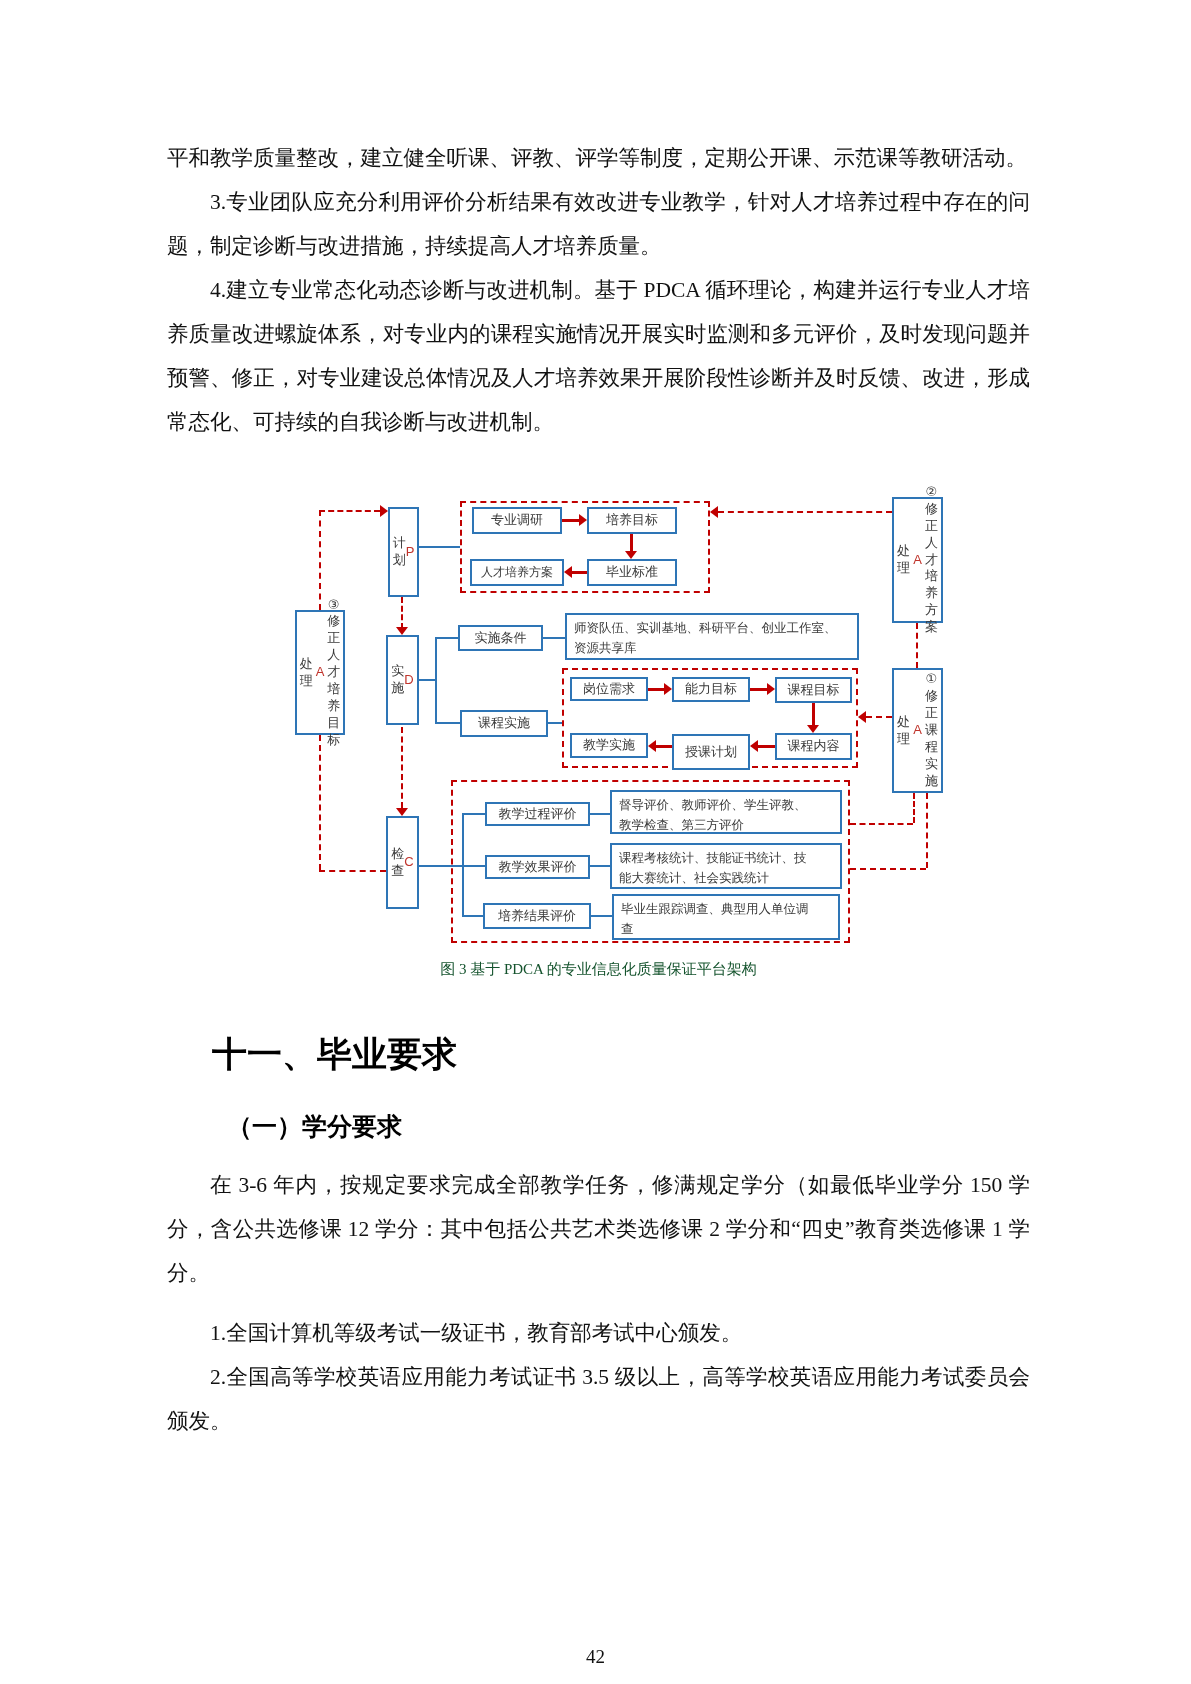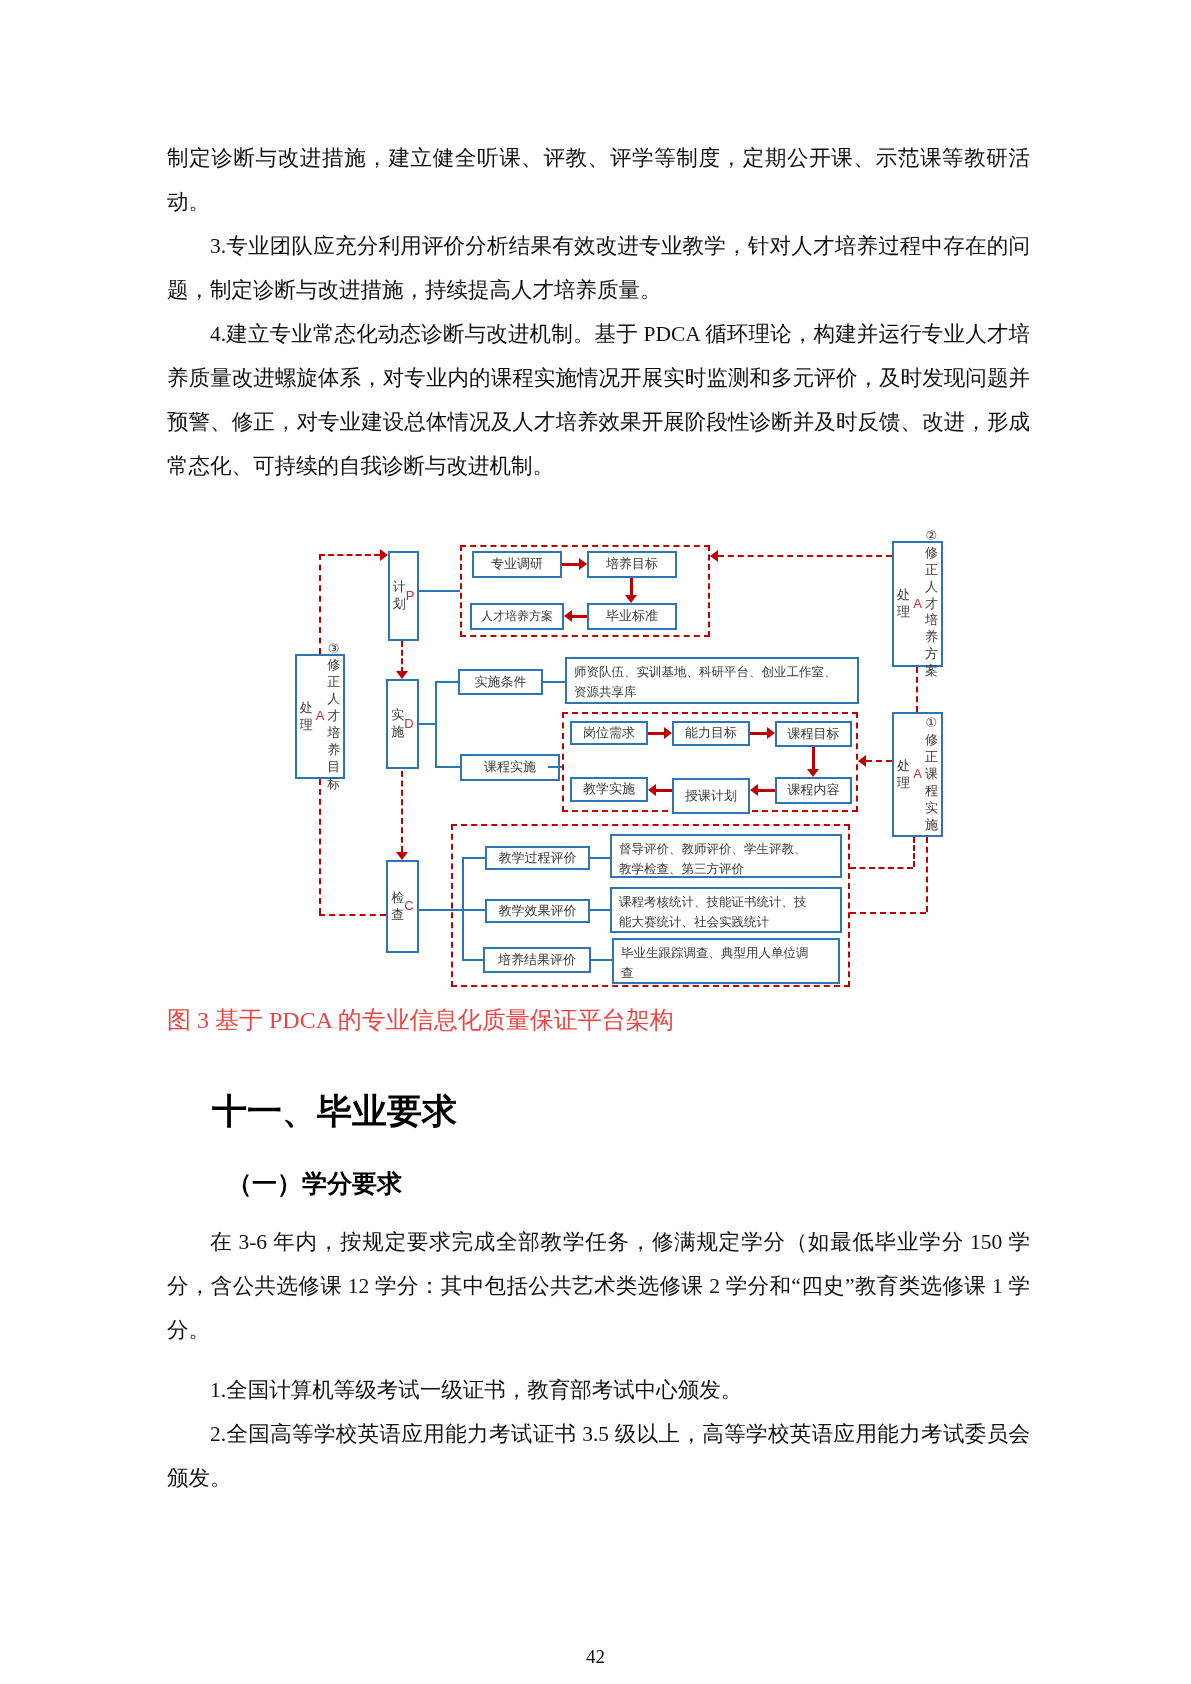--- a/index.html
+++ b/index.html
@@ -22,33 +22,33 @@
   .rl{color:#c0342c}
   .rdh{position:absolute;border-top:2px dashed #c00000}
   .rdv{position:absolute;border-left:2px dashed #c00000}
   .bl{position:absolute;background:#2e75b6}
   .rs{position:absolute;background:#c00000}
   .ah{position:absolute;width:0;height:0;border:6px solid transparent}
   .ah.r{border-left:8px solid #c00000;border-right:none}
   .ah.l{border-right:8px solid #c00000;border-left:none}
   .ah.d{border-top:8px solid #c00000;border-bottom:none}
 
-  .cap{font-size:24px;text-align:left;margin-top:10px;color:#ef4444}
+  .cap{font-size:15px;text-align:center;margin-top:10px;color:#14532d}
   h1.sec{font-family:"Liberation Sans","DejaVu Sans",sans-serif;font-weight:bold;
          font-size:35px;margin:52px 0 0 45px;color:#000}
   h2.sub{font-family:"Liberation Sans","DejaVu Sans",sans-serif;font-weight:bold;
          font-size:25px;margin:32px 0 0 60px;color:#000}
   .pgnum{position:absolute;left:0;top:1646px;width:100%;text-align:center;font-size:19px;color:#111}
 </style>
 </head>
 <body>
 
 <div class="content">
 
-  <p class="body">制定诊断与改进措施，建立健全听课、评教、评学等制度，定期公开课、示范课等教研活动。</p>
+  <p class="body">平和教学质量整改，建立健全听课、评教、评学等制度，定期公开课、示范课等教研活动。</p>
   <p class="body ind">3.专业团队应充分利用评价分析结果有效改进专业教学，针对人才培养过程中存在的问题，制定诊断与改进措施，持续提高人才培养质量。</p>
   <p class="body ind">4.建立专业常态化动态诊断与改进机制。基于 PDCA 循环理论，构建并运行专业人才培养质量改进螺旋体系，对专业内的课程实施情况开展实时监测和多元评价，及时发现问题并预警、修正，对专业建设总体情况及人才培养效果开展阶段性诊断并及时反馈、改进，形成常态化、可持续的自我诊断与改进机制。</p>
 
   <div class="fig">
 
     <div class="nb vb" style="left:30px;top:160px;width:50px;height:125px"><span>处理</span>
 <span class="rl">A</span>
 <span>③
 修正
 人才
@@ -84,21 +84,21 @@
     <div class="nb vb" style="left:627px;top:218px;width:51px;height:125px"><span>处理</span>
 <span class="rl">A</span>
 <span>①
 修正
 课程
 实施</span></div>
 
     <div class="nb" style="left:193px;top:175px;width:85px;height:26px">实施条件</div>
     <div class="wb" style="left:300px;top:163px;width:294px;height:47px">师资队伍、实训基地、科研平台、创业工作室、
 资源共享库</div>
-    <div class="nb" style="left:195px;top:260px;width:100px;height:27px">课程实施</div>
+    <div class="nb" style="left:195px;top:260px;width:88px;height:27px">课程实施</div>
 
     <div class="dbx" style="left:297px;top:218px;width:296px;height:100px"></div>
     <div class="nb" style="left:305px;top:227px;width:78px;height:24px">岗位需求</div>
     <div class="nb" style="left:407px;top:227px;width:78px;height:25px">能力目标</div>
     <div class="nb" style="left:510px;top:227px;width:77px;height:26px">课程目标</div>
     <div class="nb" style="left:305px;top:283px;width:78px;height:25px">教学实施</div>
     <div class="nb" style="left:407px;top:284px;width:78px;height:36px">授课计划</div>
     <div class="nb" style="left:510px;top:283px;width:77px;height:27px">课程内容</div>
 
     <div class="dbx" style="left:186px;top:330px;width:399px;height:163px"></div>

